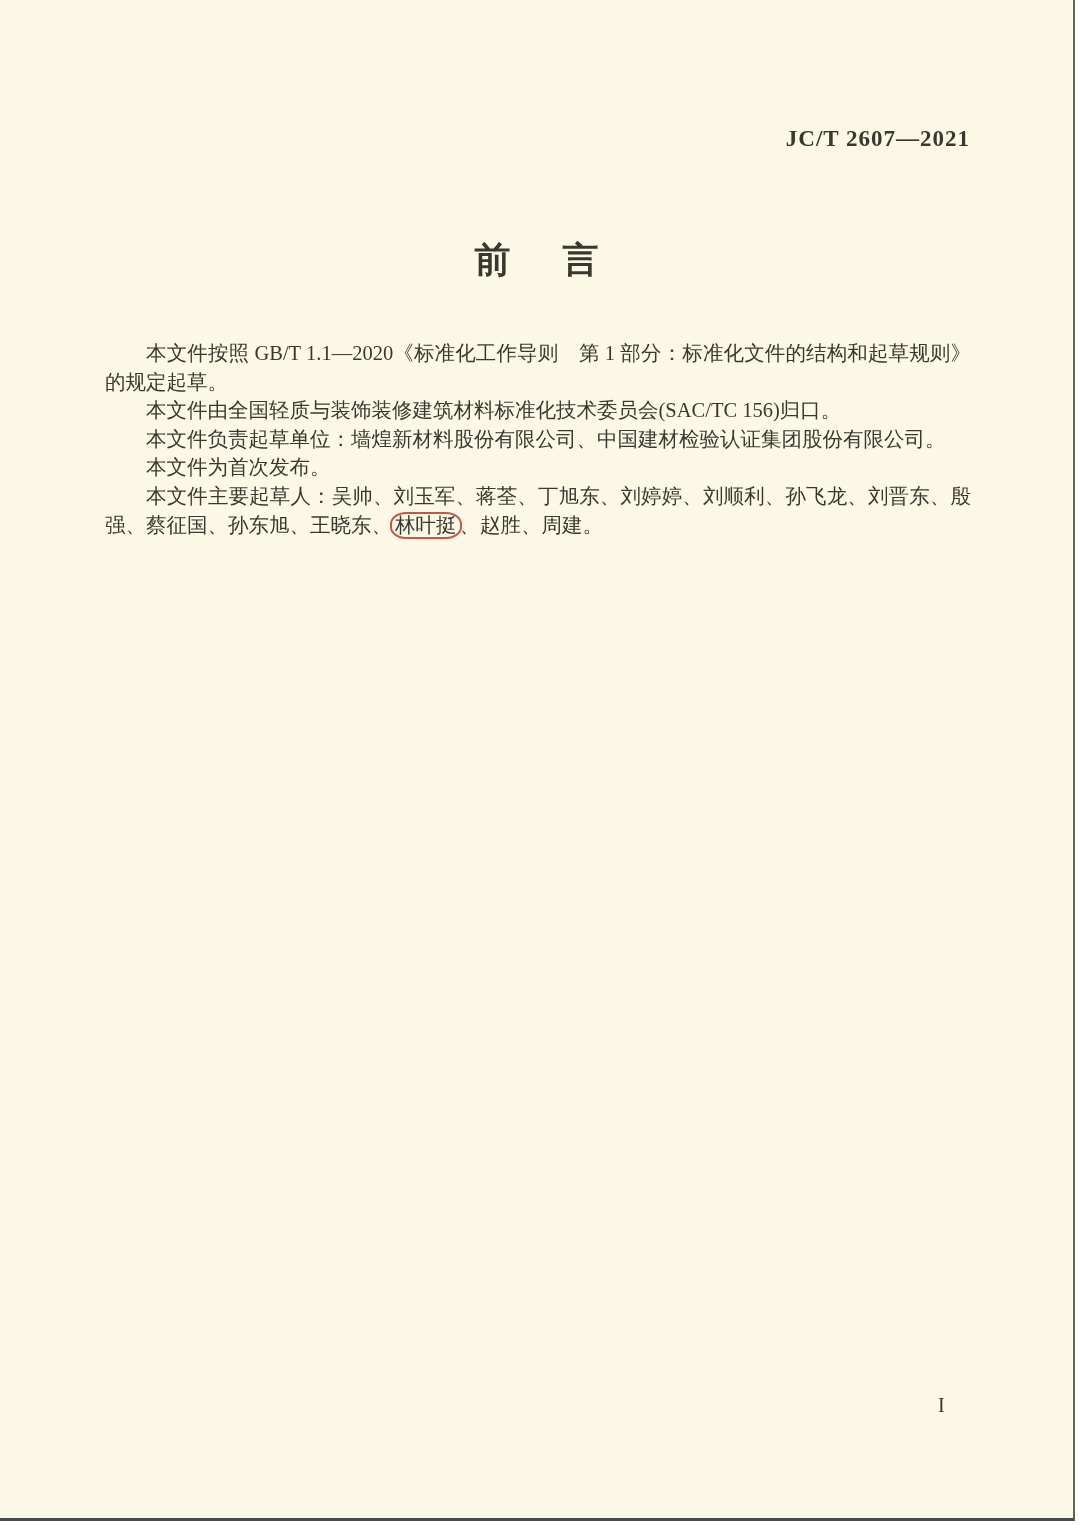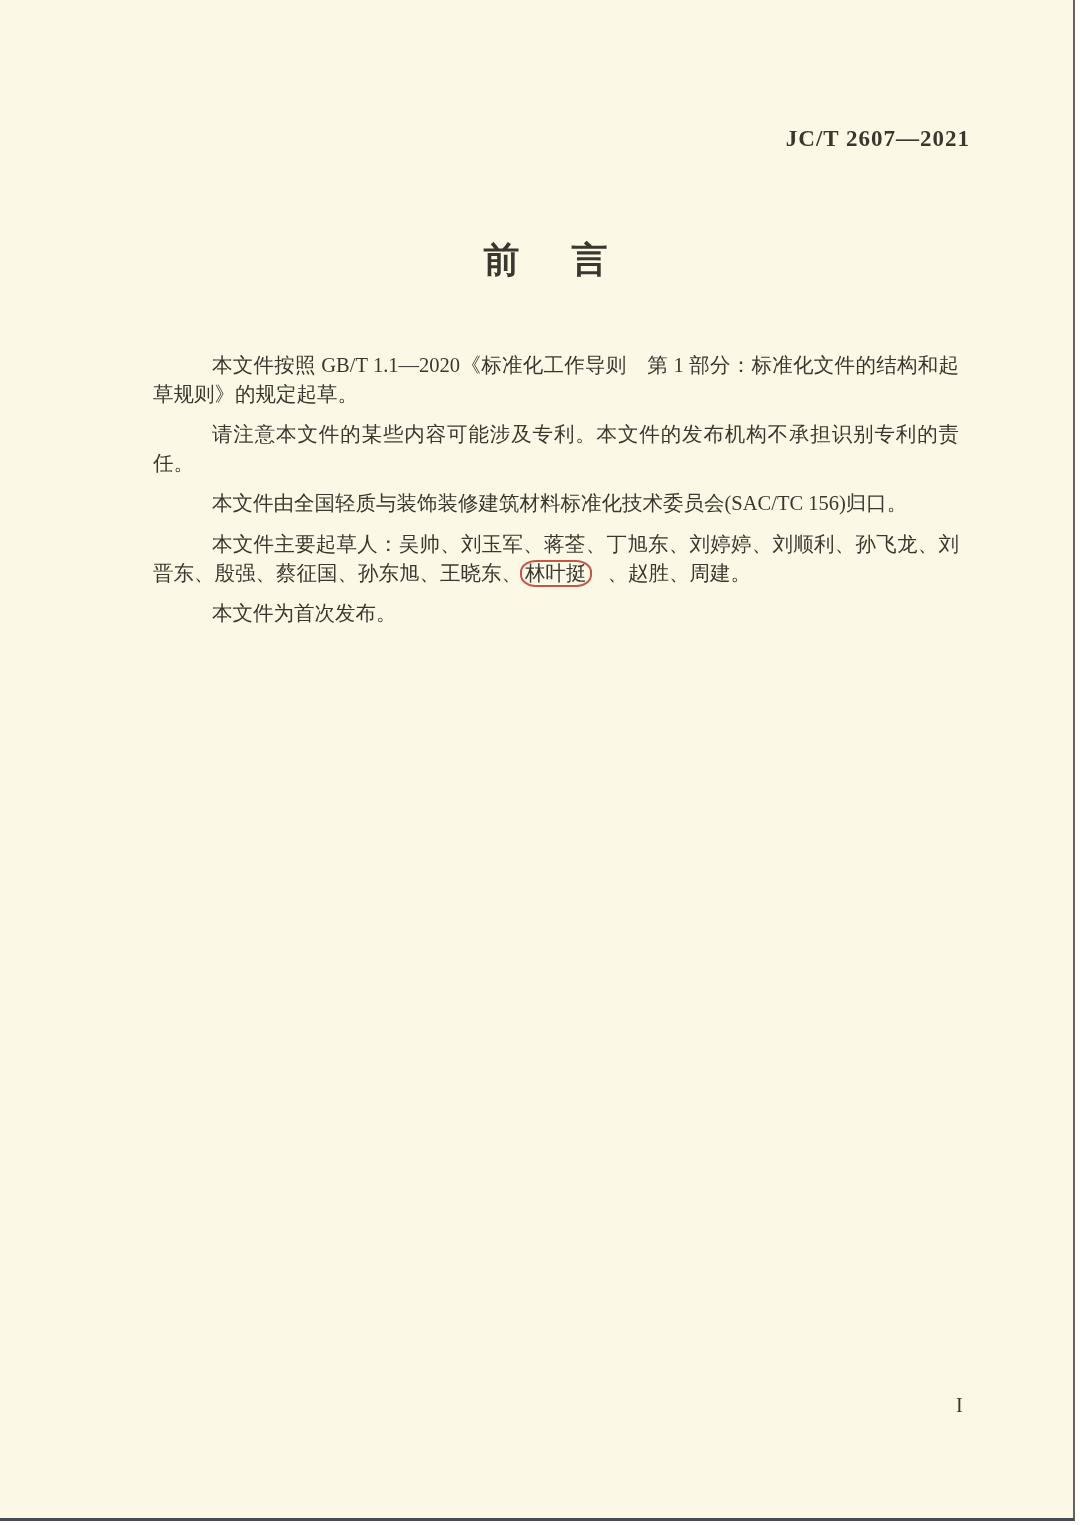--- a/index.html
+++ b/index.html
@@ -2,21 +2,21 @@
 <html style="--paper: #fbf9e6; --ink: #3a382e; --annotation-red: #c7564a;"><head>
 <meta charset="utf-8">
 <style>
   :root {
     --paper: #fbf9e6;
     --ink: #3a382e;
     --annotation-red: #c7564a;
     --edge-right: #63635c;
     --edge-bottom: #474c54;
   }
-  * { box-sizing: border-box; padding-left: 18px; }
+  * { box-sizing: border-box; }
   html, body {
     margin: 0; padding: 0;
     width: 1080px; height: 1525px;
     background: #ffffff;
     font-family: "Liberation Serif", "DejaVu Serif", serif;
   }
   .page {
     position: absolute;
     top: 0; left: 0;
     width: 1075px; height: 1521px;
@@ -50,21 +50,21 @@
     position: absolute;
     top: 339px;
     left: 105px;
     width: 866px;
     font-size: 20.5px;
     line-height: 28.6px;
     text-align: justify;
     color: var(--ink);
   }
   .para {
-    margin: 12px;
+    margin: 0;
     text-indent: 2em;
   }
   .circled {
     border: 2px solid var(--annotation-red);
     border-radius: 16px / 12px;
     padding: 0 3px 1px 3px;
     margin: 0 -2px;
   }
   .page-number {
     position: absolute;
@@ -77,20 +77,20 @@
 </head>
 <body>
 
 <div class="page">
   <div class="header-code">JC/T 2607—2021</div>
 
   <h1 class="doc-title">前　言</h1>
 
   <div class="body-text" id="paragraphs">
       <p class="para"><span>本文件按照 GB/T 1.1—2020《标准化工作导则　第 1 部分：标准化文件的结构和起草规则》的规定起草。</span></p>
-      <p class="para"><span>请注意本文件的某些内容可能涉及专利。本文件的发布机构不承担识别专利的责任。</span></p>
       <p class="para"><span>本文件由全国轻质与装饰装修建筑材料标准化技术委员会(SAC/TC 156)归口。</span></p>
+      <p class="para"><span>本文件负责起草单位：墙煌新材料股份有限公司、中国建材检验认证集团股份有限公司。</span></p>
+      <p class="para"><span>本文件为首次发布。</span></p>
       <p class="para"><span>本文件主要起草人：吴帅、刘玉军、蒋荃、丁旭东、刘婷婷、刘顺利、孙飞龙、刘晋东、殷强、蔡征国、孙东旭、王晓东、</span><span class="circled">林叶挺</span><span>、赵胜、周建。</span></p>
-      <p class="para"><span>本文件为首次发布。</span></p>
     </div>
 
   <div class="page-number">I</div>
 </div>
 
 </body></html>

